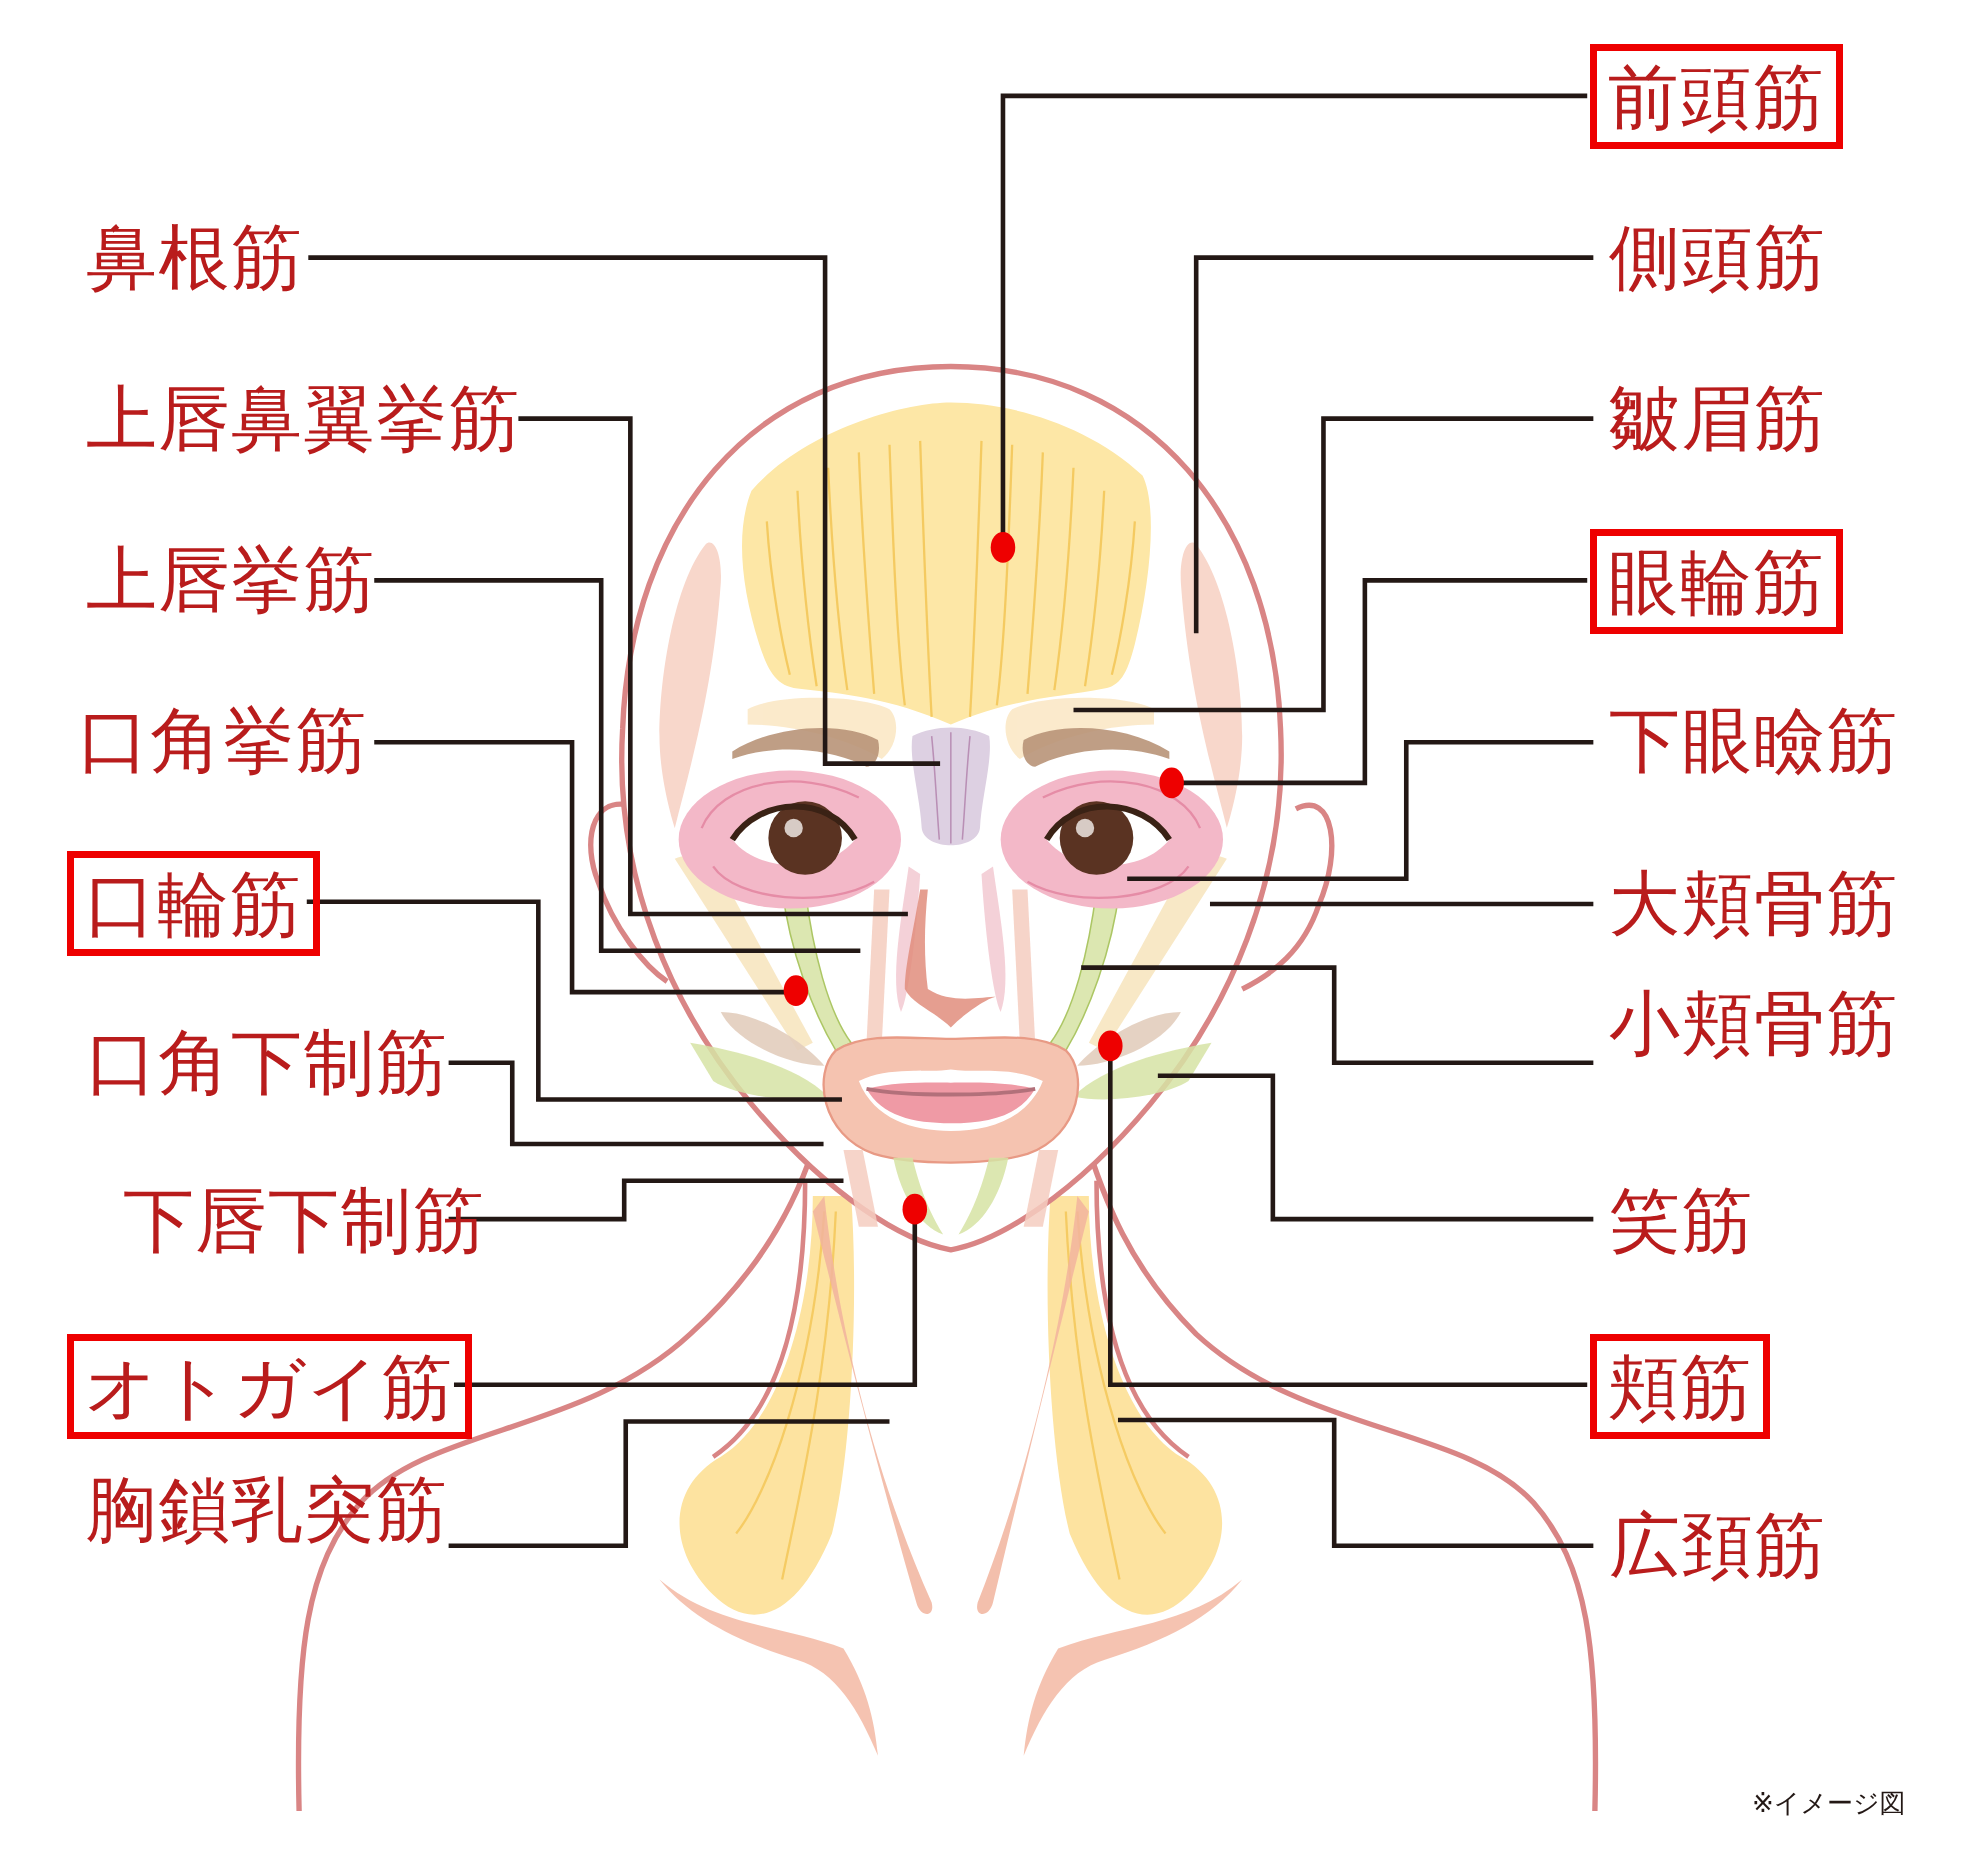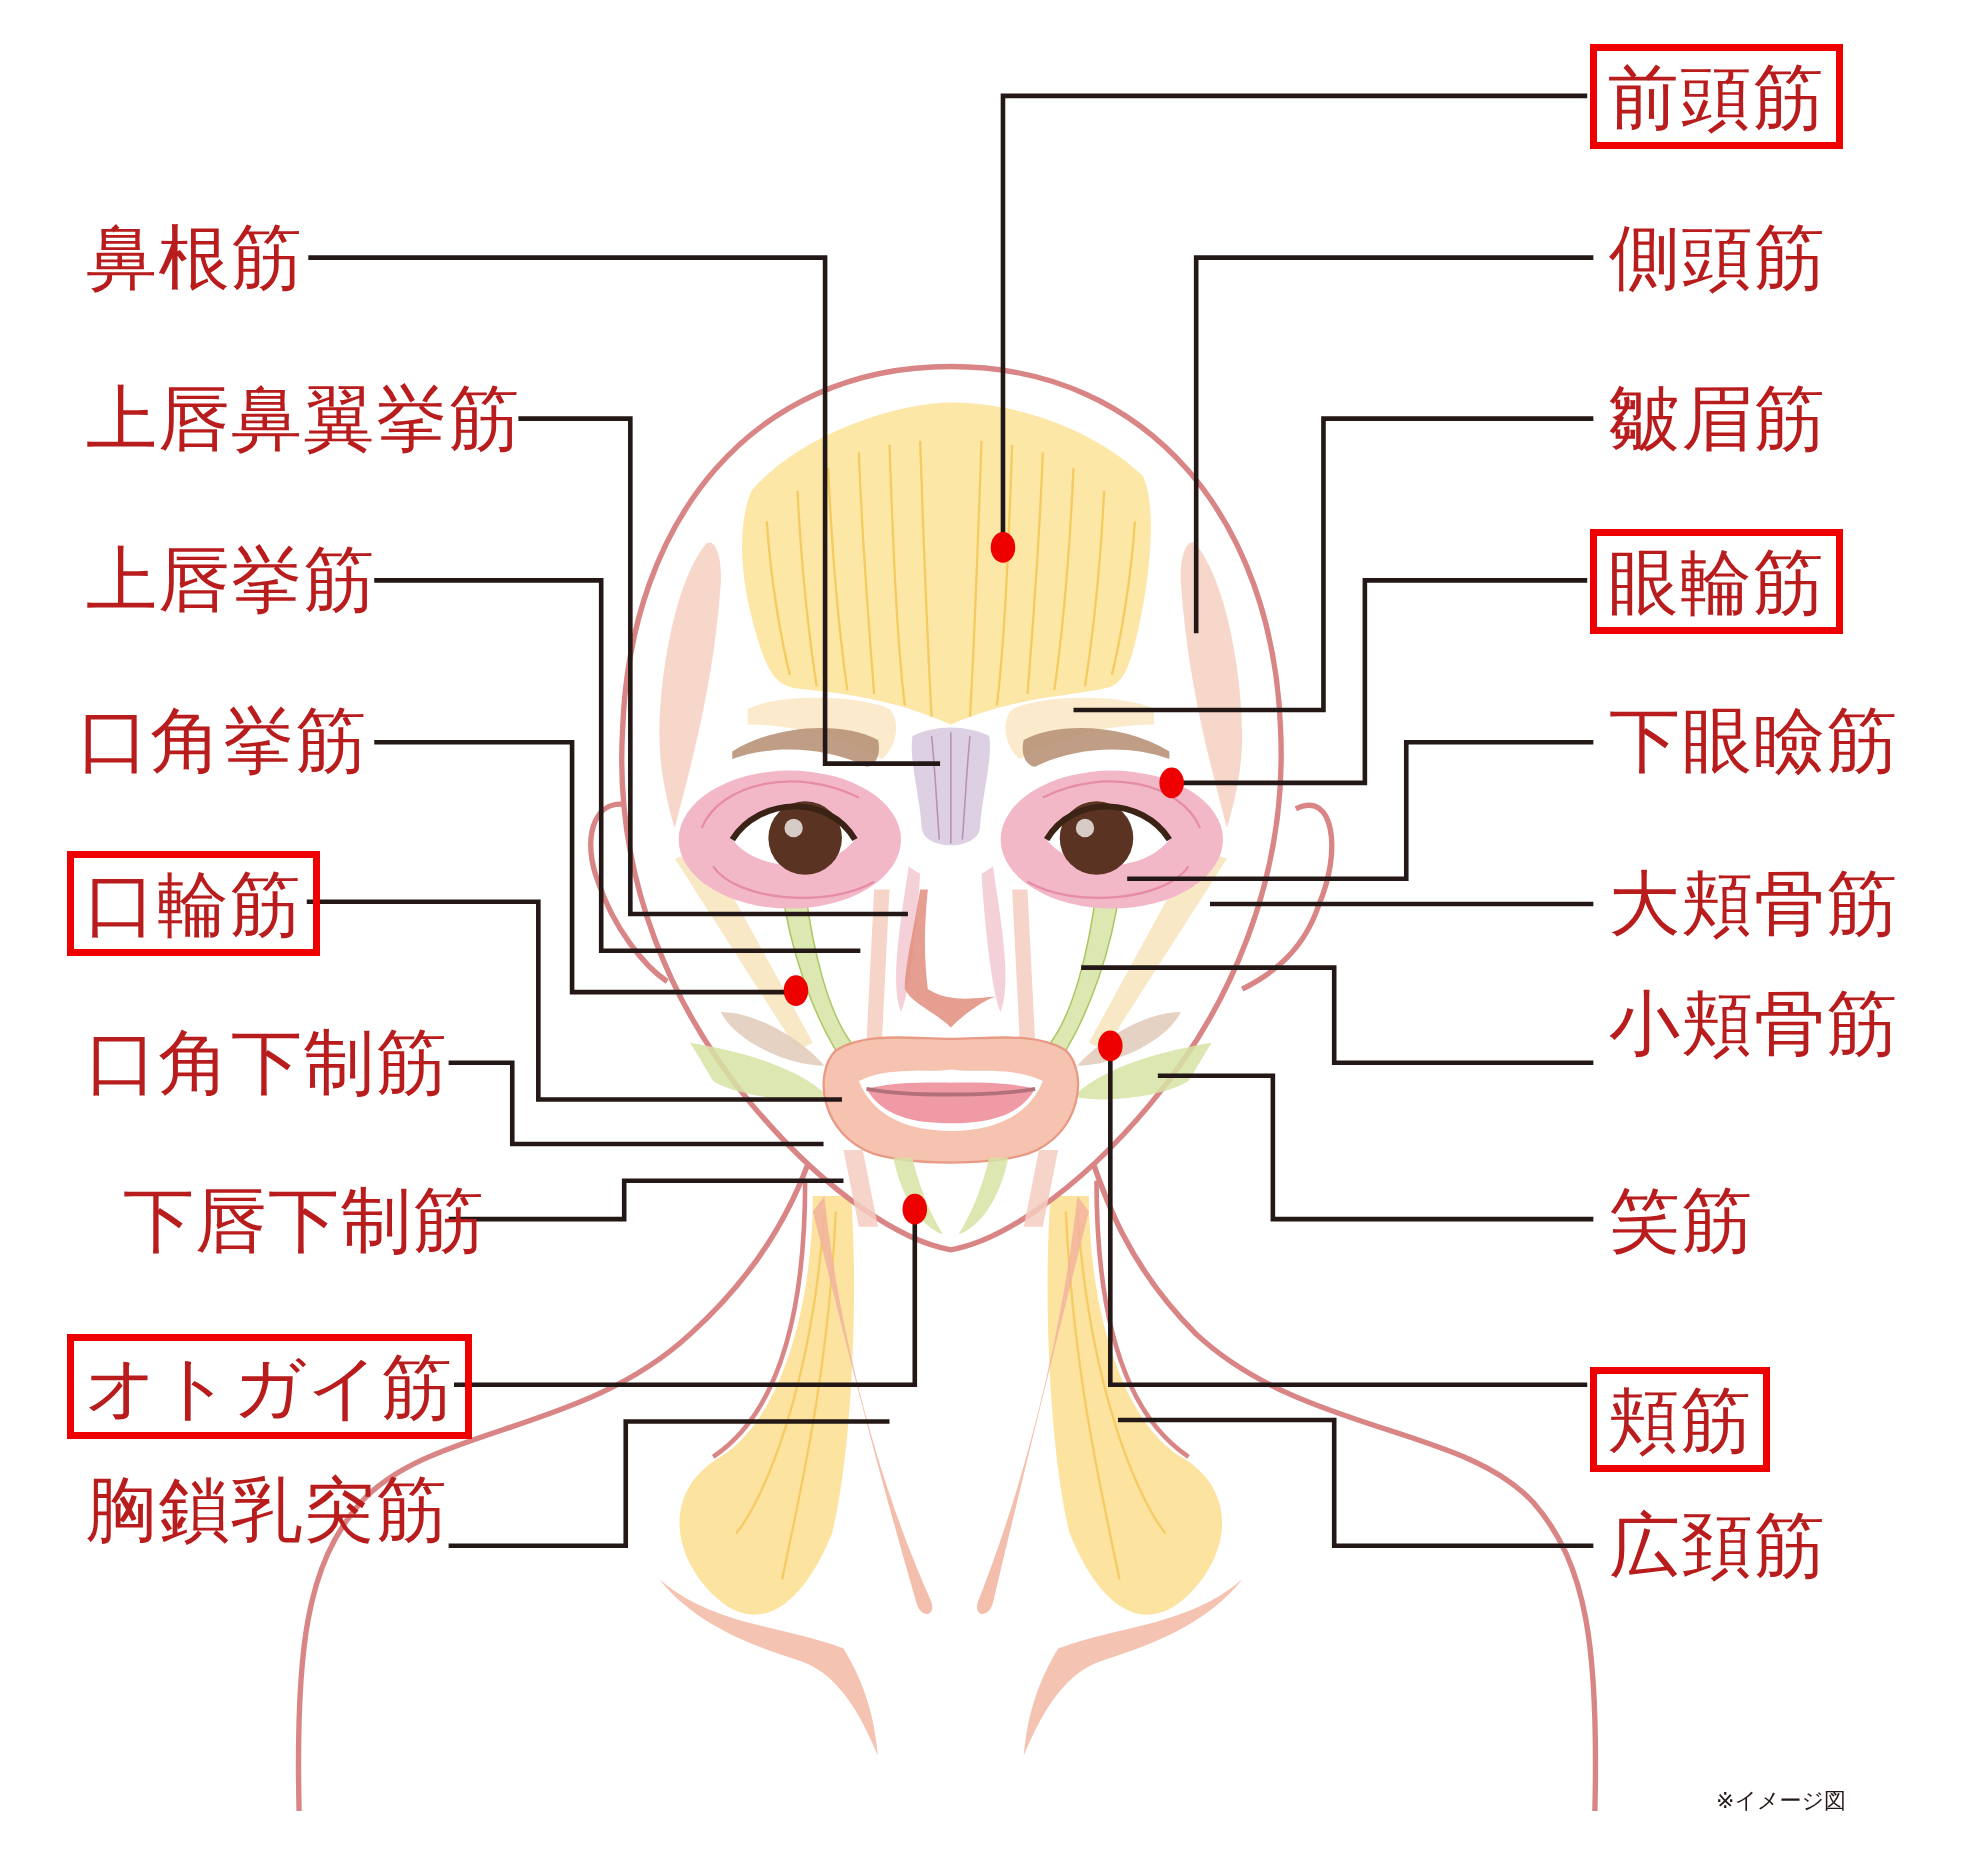--- a/index.html
+++ b/index.html
@@ -1,20 +1,20 @@
 <!DOCTYPE html>
 <html style="font-size:12.3px"><head>
 <meta charset="utf-8">
 <style>
   html,body{margin:0;padding:0;background:#ffffff;}
   body{width:1963px;height:1867px;position:relative;overflow:hidden;font-family:"DejaVu Sans","Liberation Sans",sans-serif;}
   #diagram{position:absolute;left:0;top:0;width:1963px;height:1867px;}
   .label{position:absolute;color:#b91c1c;font-size:71px;line-height:1;white-space:nowrap;letter-spacing:1.5px;font-family:"DejaVu Sans","Liberation Sans",sans-serif;}
   .label.boxed{border:7px solid #ee0000;padding:10.7px 10.7px 9.2px 10.7px;}
-  .note{position:absolute;left:1716px;top:1786px;font-size:22px;color:#231815;font-family:"DejaVu Sans",sans-serif;}
+  .note{position:absolute;left:1752px;top:1786px;font-size:26px;color:#231815;font-family:"DejaVu Sans",sans-serif;}
 </style>
 </head>
 <body>
 
 <svg id="diagram" viewBox="0 0 2560 2435" xmlns="http://www.w3.org/2000/svg">
 
   <g fill="none" stroke="#d98585" stroke-width="7">
     <path d="M390 2362 C385 2150 400 2040 470 1960 C560 1860 760 1870 900 1740 C1000 1650 1040 1560 1060 1500"></path>
     <path d="M2080 2362 C2085 2150 2070 2040 2000 1960 C1910 1860 1700 1870 1560 1740 C1470 1650 1440 1560 1420 1500"></path>
   </g>
@@ -200,17 +200,17 @@
 <div class="label" style="left:86px;top:1474px;">胸鎖乳突筋</div>
 
 <div class="label boxed" style="left:1590px;top:44px;">前頭筋</div>
 <div class="label" style="left:1609px;top:222px;">側頭筋</div>
 <div class="label" style="left:1609px;top:383px;">皺眉筋</div>
 <div class="label boxed" style="left:1590px;top:529px;">眼輪筋</div>
 <div class="label" style="left:1609px;top:705px;">下眼瞼筋</div>
 <div class="label" style="left:1609px;top:868px;">大頬骨筋</div>
 <div class="label" style="left:1609px;top:988px;">小頬骨筋</div>
 <div class="label" style="left:1609px;top:1185px;">笑筋</div>
-<div class="label boxed" style="left:1590px;top:1334px;margin-top:33px;">頬筋</div>
+<div class="label boxed" style="left:1590px;top:1334px;">頬筋</div>
 <div class="label" style="left:1609px;top:1510px;">広頚筋</div>
 
 <div class="note">※イメージ図</div>
 
 
 </body></html>

